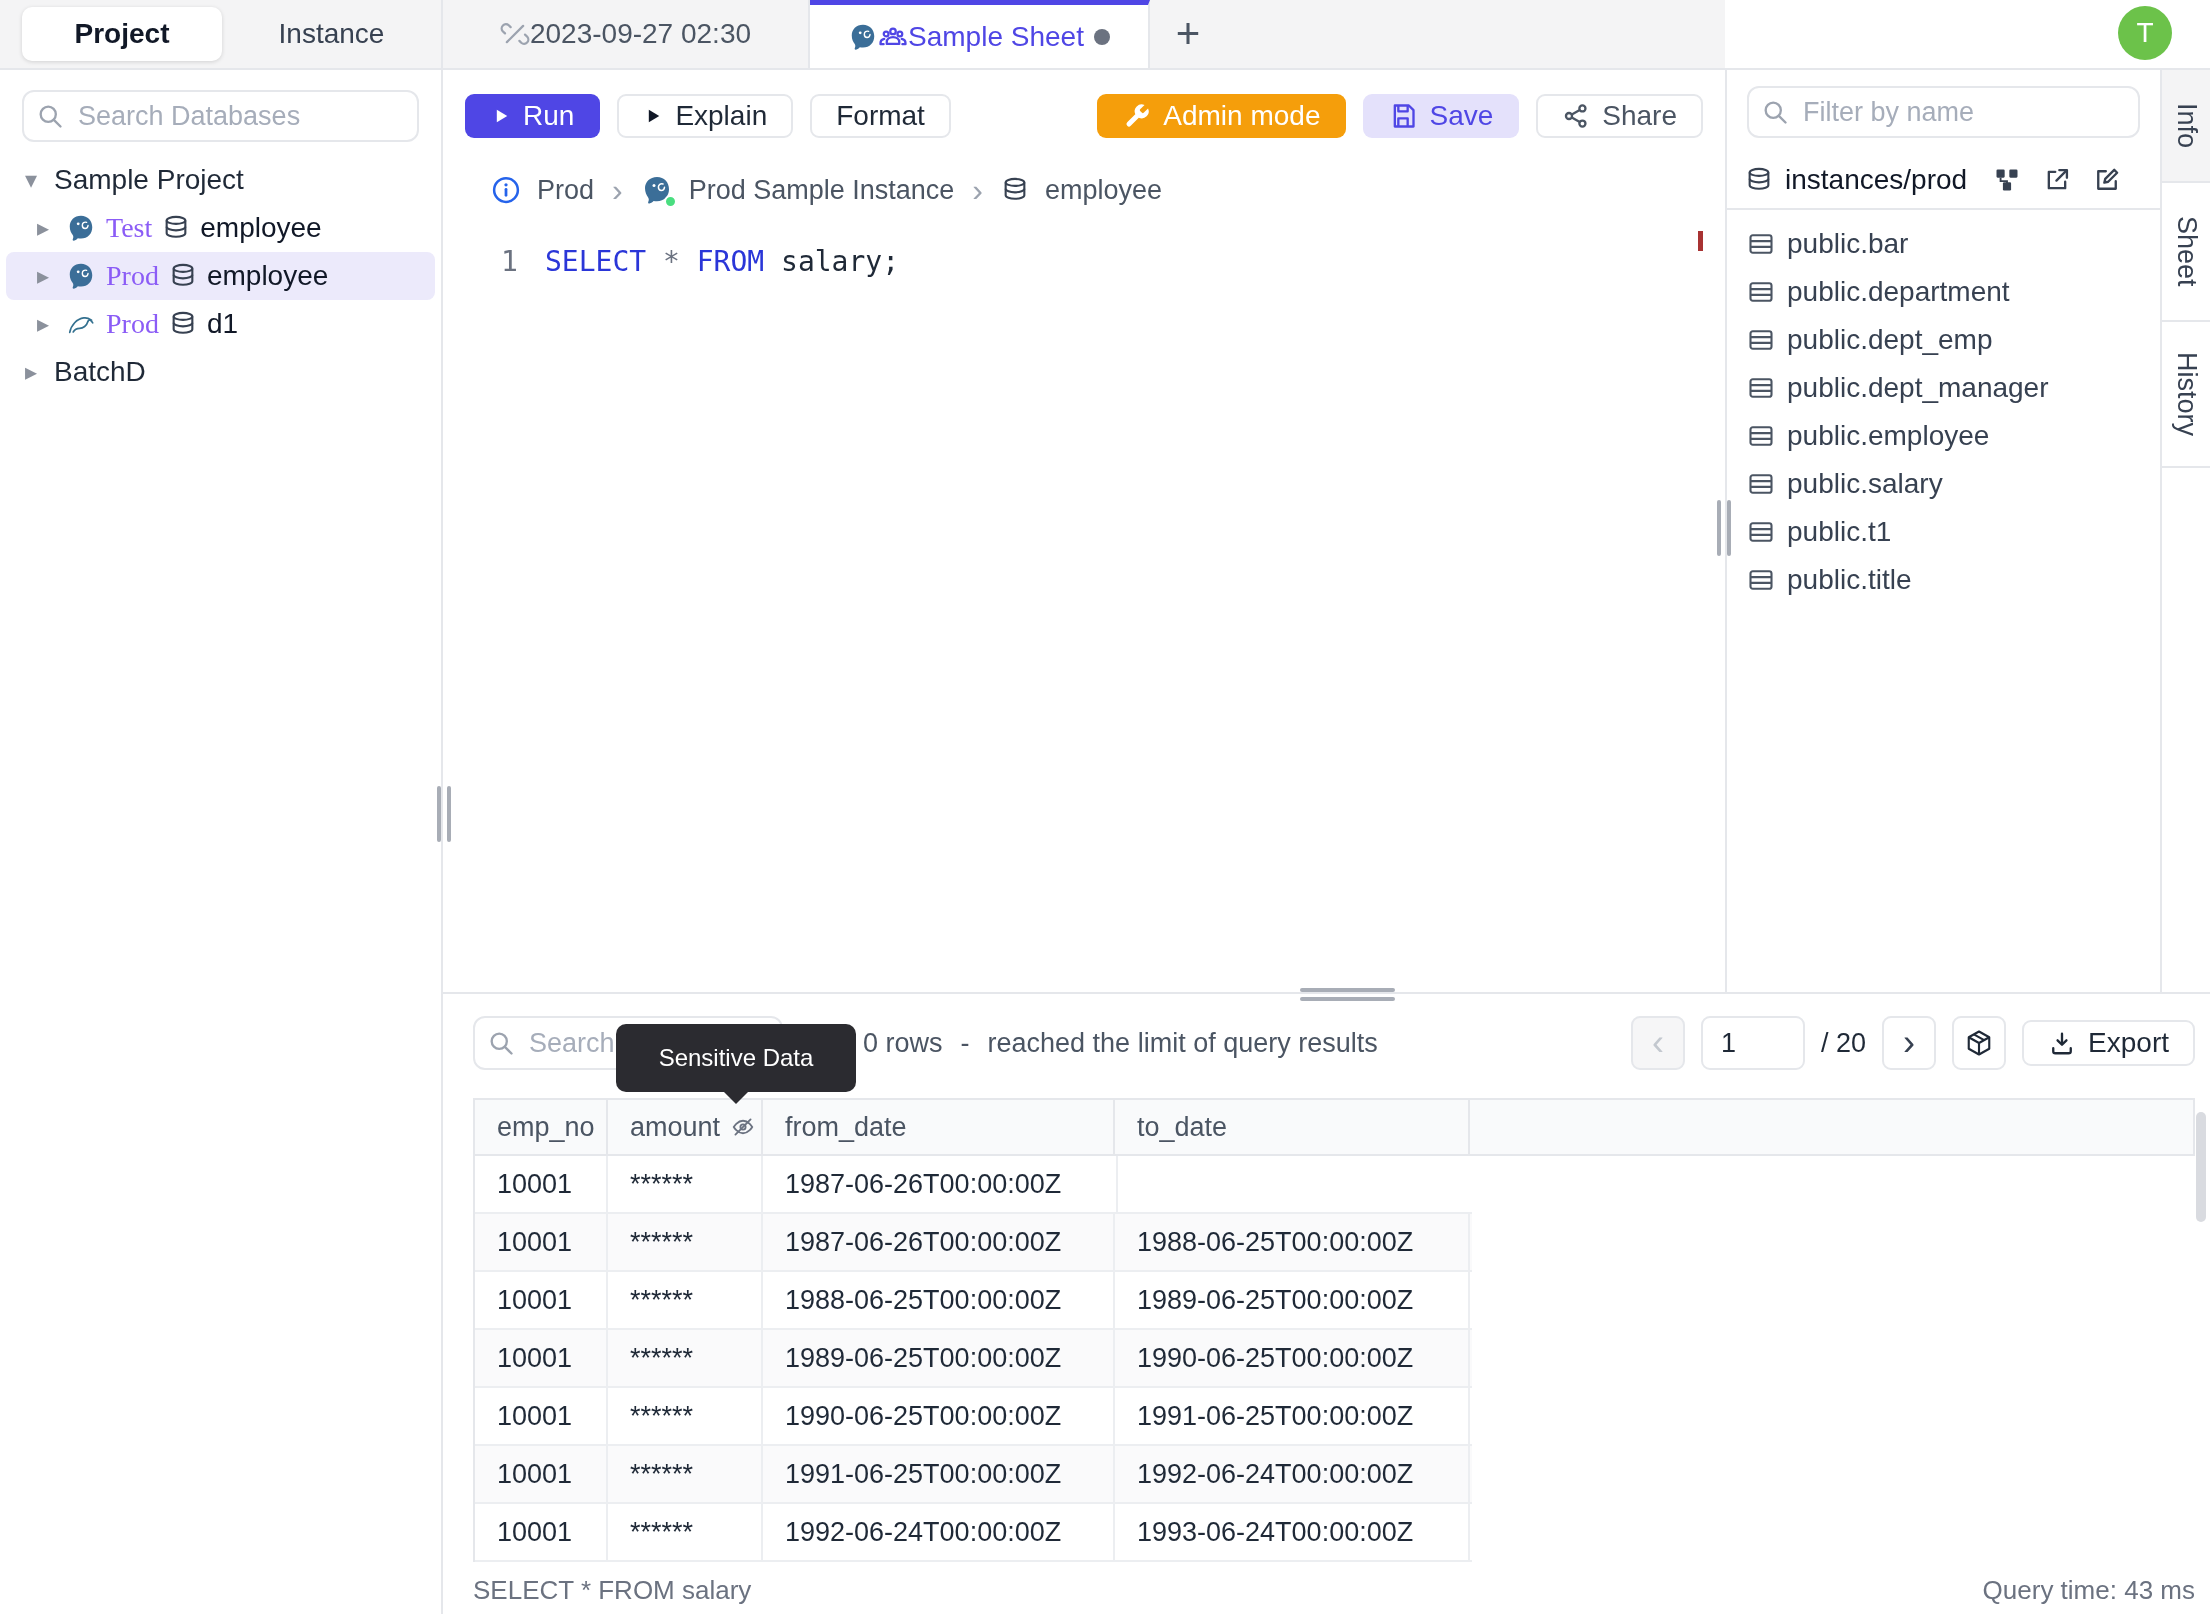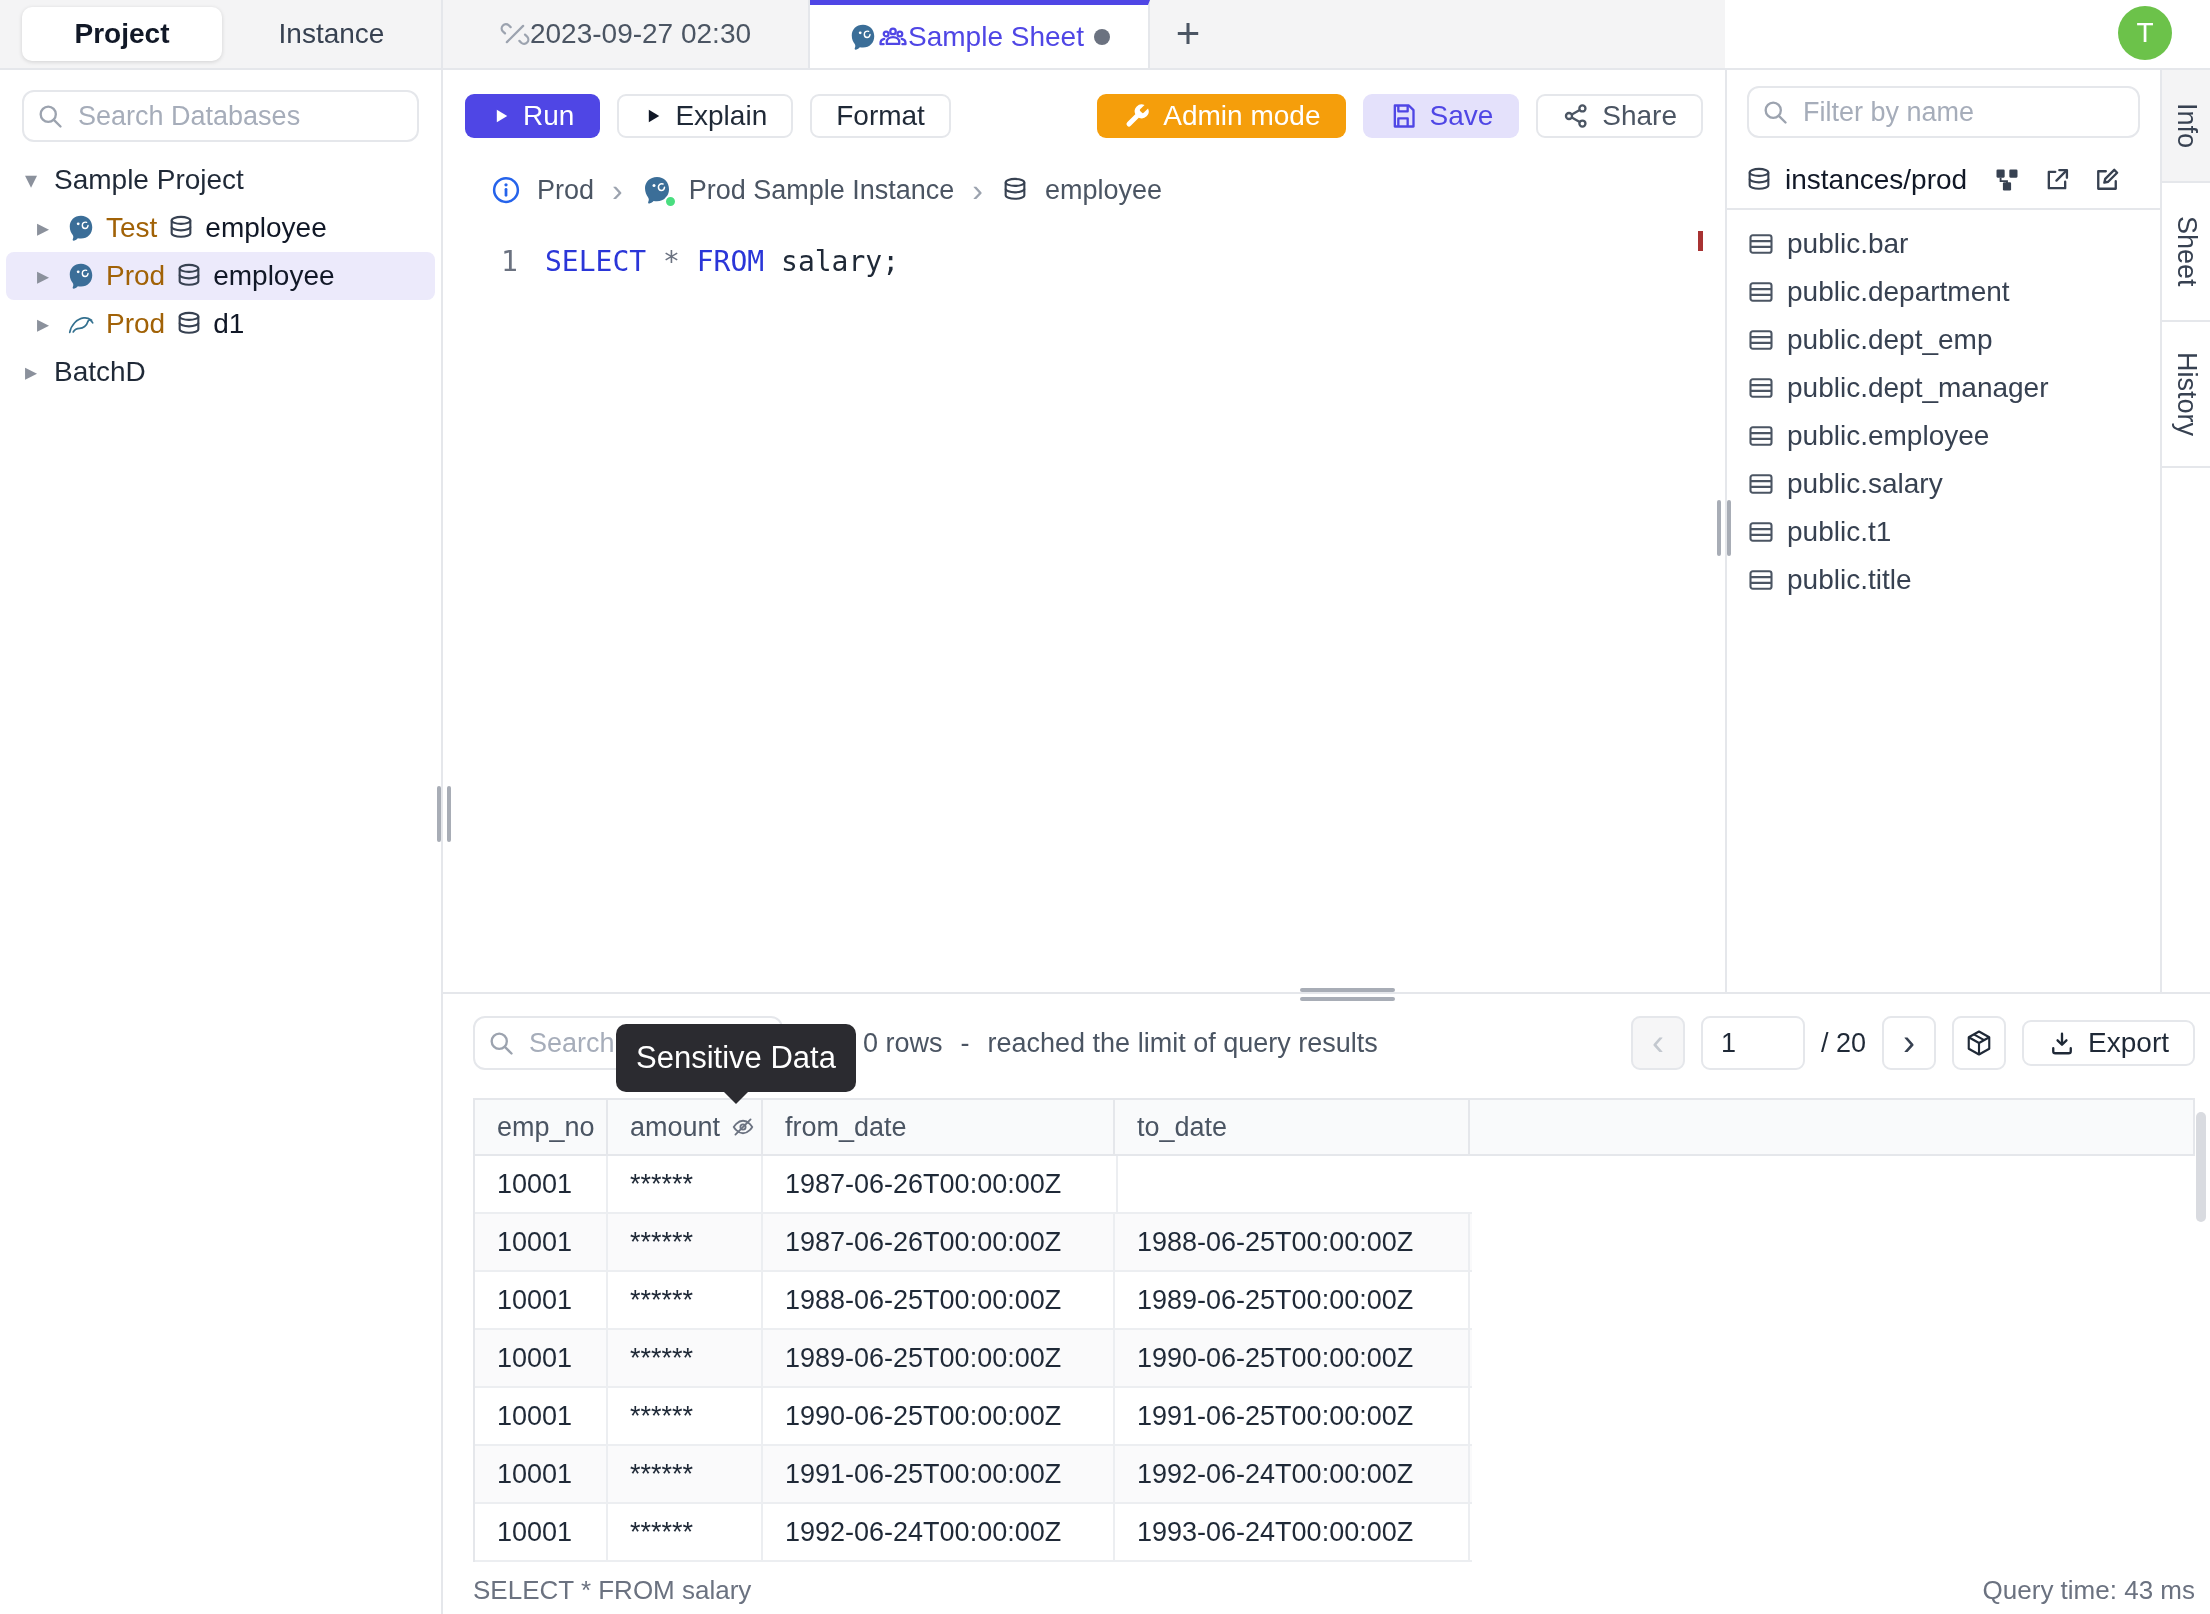--- a/index.html
+++ b/index.html
@@ -23,21 +23,21 @@
   .input-wrap .icon { position: absolute; left: 14px; top: 12px; }
   .text-input { width: 100%; height: 52px; border: 2px solid #e5e7eb; border-radius: 12px;
     padding: 0 14px 0 54px; font-size: 27px; font-family: "Liberation Sans", sans-serif;
     color: #1f2937; outline: none; background: #fff; }
   .text-input::placeholder { color: #a6adba; }
   .tree { font-size: 28px; }
   .trow { display: flex; align-items: center; height: 48px; gap: 10px; padding-left: 18px; cursor: pointer; }
   .trow.indent { padding-left: 30px; }
   .trow.selected { background: #eceafb; border-radius: 8px; margin: 0 6px; padding-left: 24px; }
   .caret { width: 26px; text-align: center; color: #8b919c; font-size: 24px; }
-  .env-label { color: #a16207; }
+  .env-label { color: #8b5cf6; font-family: Liberation Serif, serif; }
   .db-label { color: #111827; }
 
   
   .topbar { position: absolute; left: 443px; top: 0; width: 1282px; height: 70px;
     background: #f4f4f5; border-bottom: 2px solid #e5e7eb; display: flex; }
   .sheet-tab { display: flex; align-items: center; justify-content: center; 
     font-size: 28px; cursor: pointer; }
   .tab-inactive { width: 367px; color: #4b5563; border-right: 2px solid #e5e7eb; }
   .tab-active { width: 340px; background: #fff; border-right: 2px solid #e5e7eb;
     border-top: 5px solid #4f46e5; color: #4f46e5; }
@@ -115,21 +115,21 @@
   .rows-info { position: absolute; left: 420px; top: 22px; height: 54px; display: flex;
     align-items: center; gap: 18px; font-size: 27px; color: #4b5563; }
   .pager { position: absolute; right: 15px; top: 22px; display: flex; align-items: center; gap: 16px; }
   .pg-btn { width: 54px; height: 54px; border: 2px solid #e5e7eb; border-radius: 9px; background: #fff;
     display: flex; align-items: center; justify-content: center; font-size: 36px; color: #374151; cursor: pointer; }
   .pg-btn.disabled { background: #f6f6f7; color: #c3c8cf; cursor: default; }
   .page-input { width: 104px; height: 54px; border: 2px solid #e5e7eb; border-radius: 9px;
     padding-left: 18px; font-size: 27px; font-family: inherit; color: #1f2937; outline: none; }
   .page-total { font-size: 27px; color: #1f2937; }
   .tooltip { position: absolute; left: 173px; top: 30px; width: 240px; height: 68px; background: #2b2b30;
-    border-radius: 10px; color: #fff; font-size: 31px; display: flex; align-items: center;
+    border-radius: 10px; color: #fff; font-size: 24px; display: flex; align-items: center;
     justify-content: center; z-index: 60; }
   .tooltip:after { content: ""; position: absolute; left: 50%; bottom: -15px; margin-left: -13px;
     border: 13px solid transparent; border-top-color: #2b2b30; border-bottom-width: 3px; }
   .grid { position: absolute; left: 30px; top: 104px; right: 15px; border-left: 2px solid #e5e7eb; }
   .ghead { display: flex; height: 58px; background: #f9fafb; border-top: 2px solid #e5e7eb;
     border-bottom: 2px solid #e5e7eb; border-right: 2px solid #e5e7eb; font-size: 27px; color: #4b5563; }
   .cell { display: flex; align-items: center; padding-left: 22px; gap: 10px; }
   .ghead .cell { border-right: 2px solid #e5e7eb; }
   .ghead .filler { flex: 1; border-right: none; }
   .c1 { width: 133px; } .c2 { width: 155px; } .c3 { width: 352px; } .c4 { width: 355px; }

